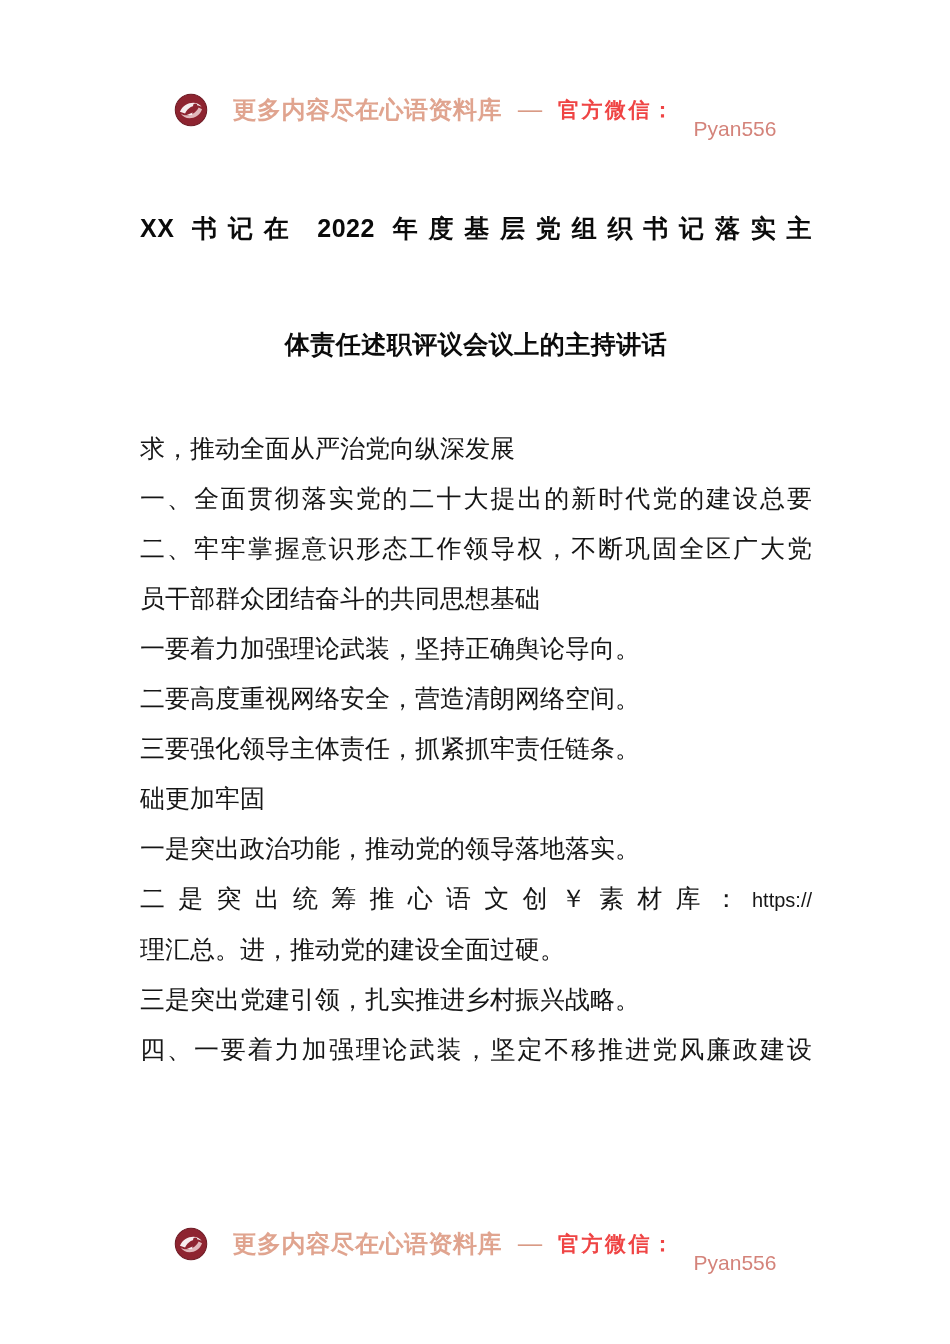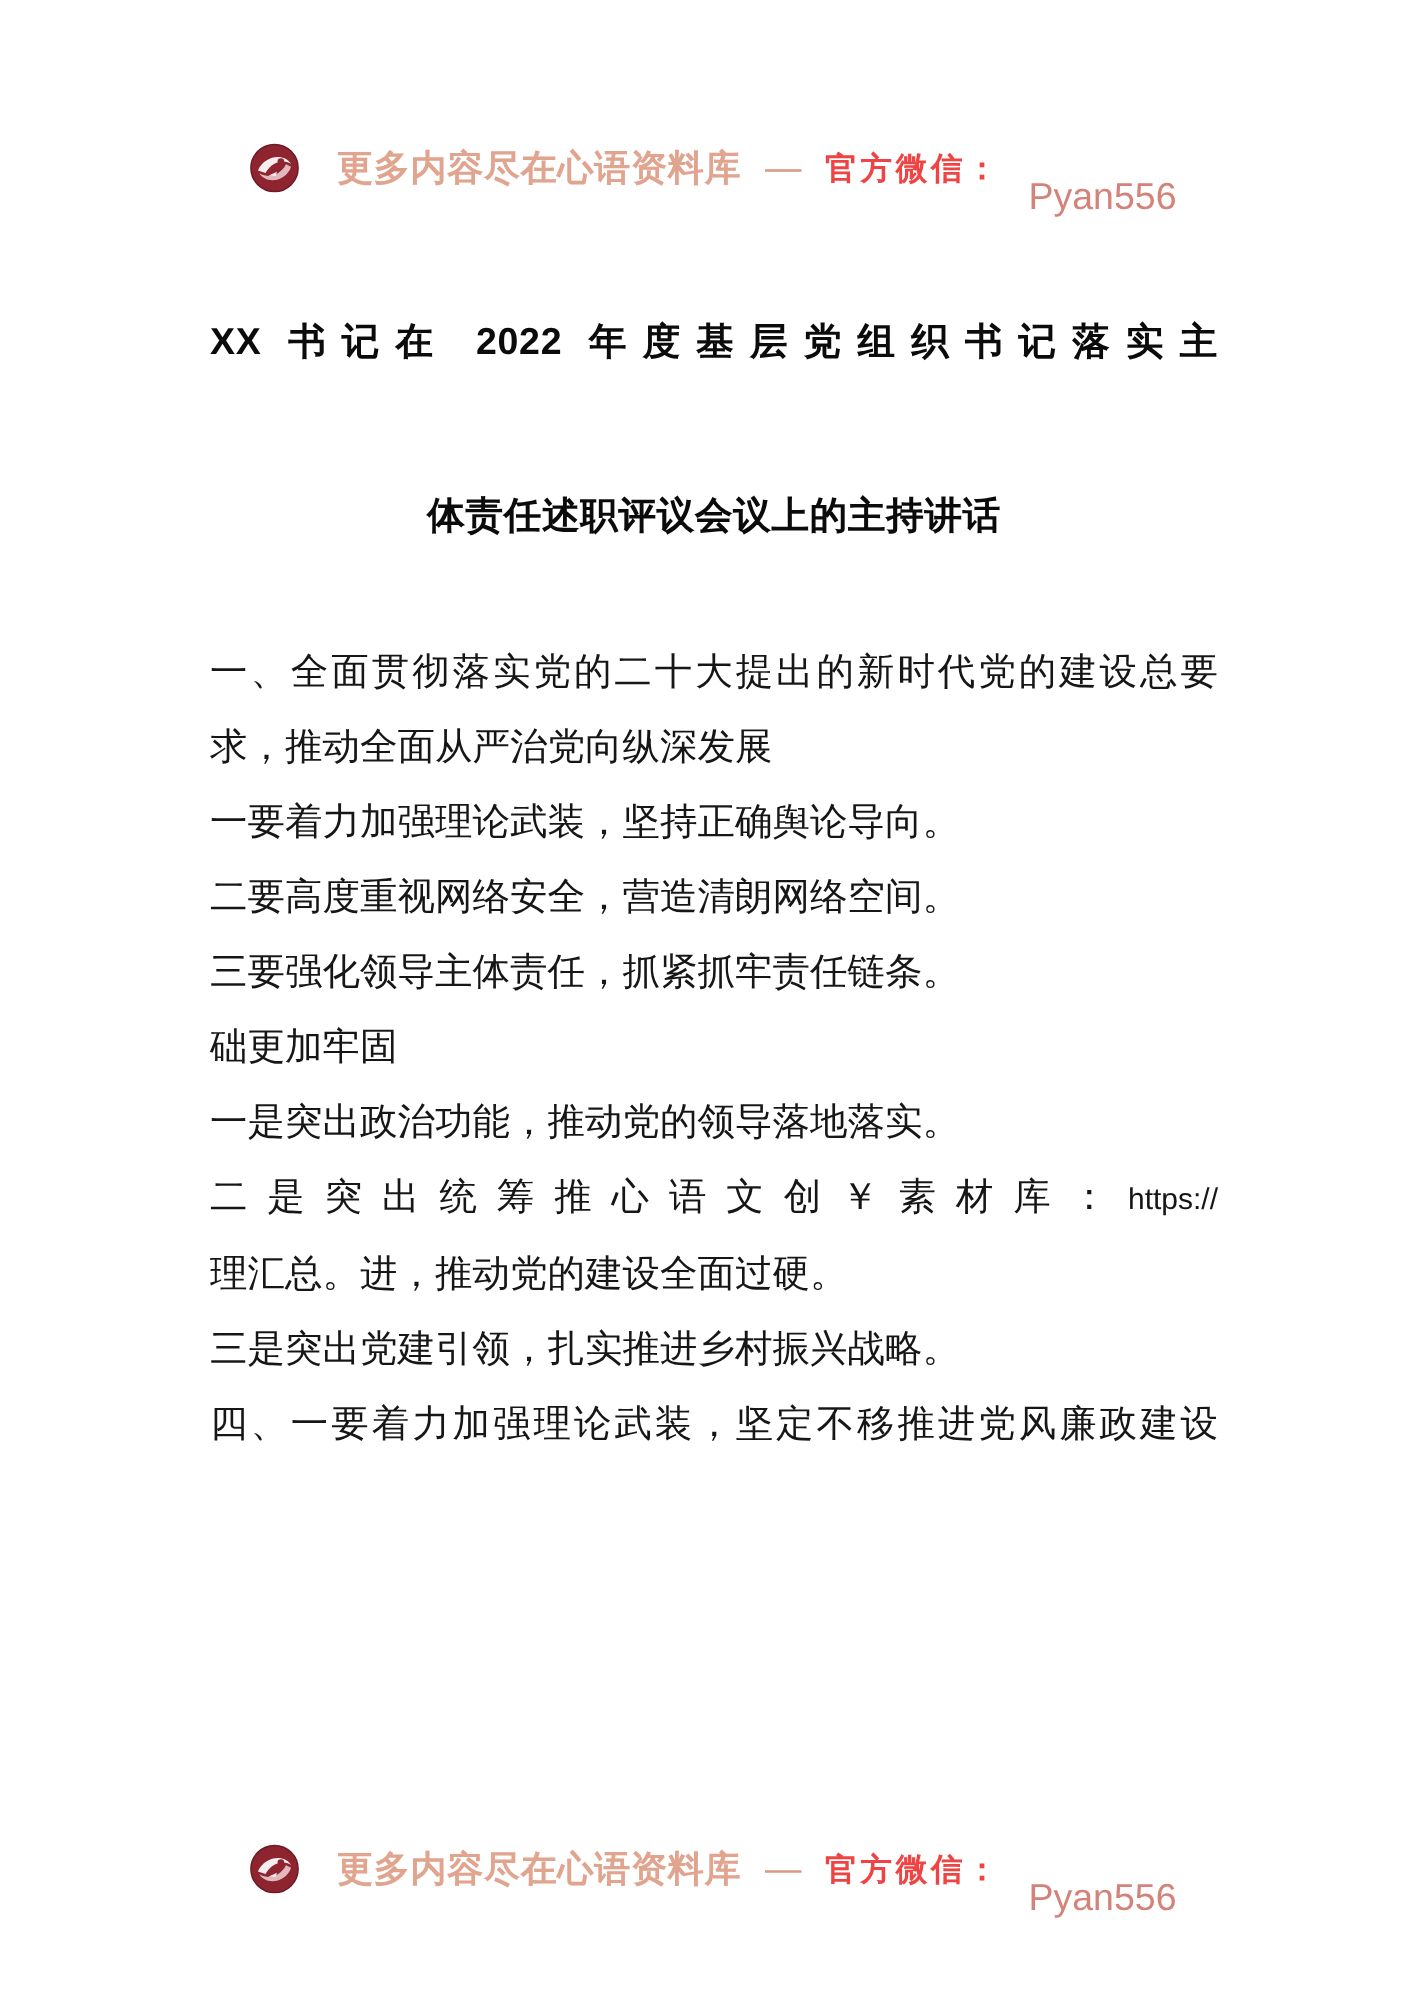--- a/index.html
+++ b/index.html
@@ -60,21 +60,21 @@
   .wm-sub {
     font-family: "Liberation Serif", "DejaVu Serif", serif;
     font-weight: bold;
     font-size: 21px;
     letter-spacing: 2.5px;
     color: #ef4444;
   }
   .wm-handle {
     font-family: "Liberation Sans", "DejaVu Sans", sans-serif;
     font-weight: normal;
-    font-size: 25px;
+    font-size: 21px;
     letter-spacing: 0px;
     color: #d4837a;
     margin-left: 2px;
     margin-top: 39px;
   }
 
   
   .doc-title {
     position: absolute;
     left: 140px;
@@ -151,24 +151,28 @@
   </div>
 
   <h1 class="doc-title">
     <span class="tl-line first">XX 书记在 2022 年度基层党组织书记落实主</span>
     <span class="tl-line">体责任述职评议会议上的主持讲话</span>
   </h1>
 
   <div class="body-text">
 
     <p class="para">
+      <span class="ln l">求，推动全面从严治党向纵深发展</span>
       <span class="ln j">一、全面贯彻落实党的二十大提出的新时代党的建设总要</span>
-      <span class="ln l">求，推动全面从严治党向纵深发展</span>
-    </p>
-
+    </p>
+
+    <p class="para">
+      <span class="ln j">二、牢牢掌握意识形态工作领导权，不断巩固全区广大党</span>
+      <span class="ln l">员干部群众团结奋斗的共同思想基础</span>
+    </p>
 
     <p class="para">
       <span class="ln l">一要着力加强理论武装，坚持正确舆论导向。</span>
     </p>
 
     <p class="para">
       <span class="ln l">二要高度重视网络安全，营造清朗网络空间。</span>
     </p>
 
     <p class="para">

